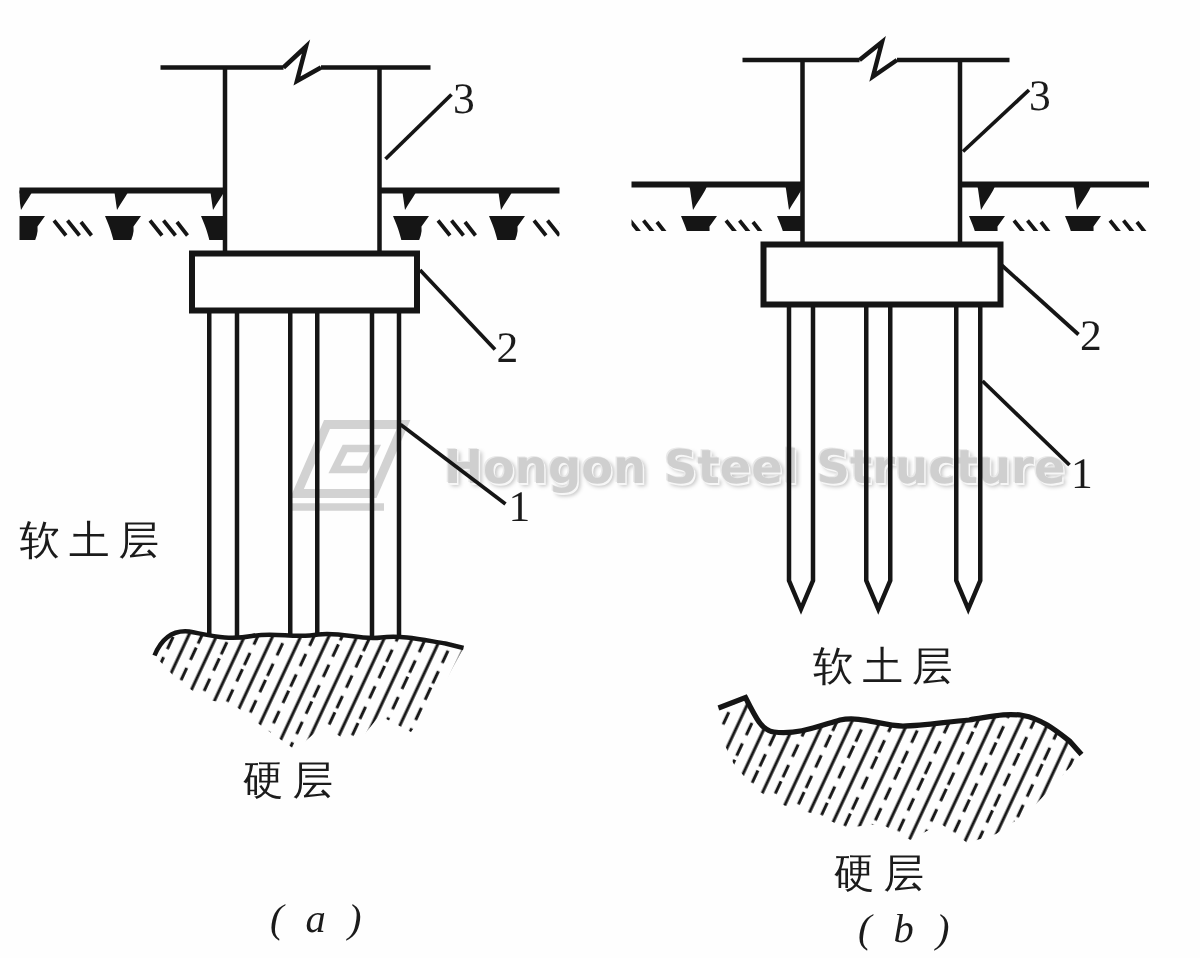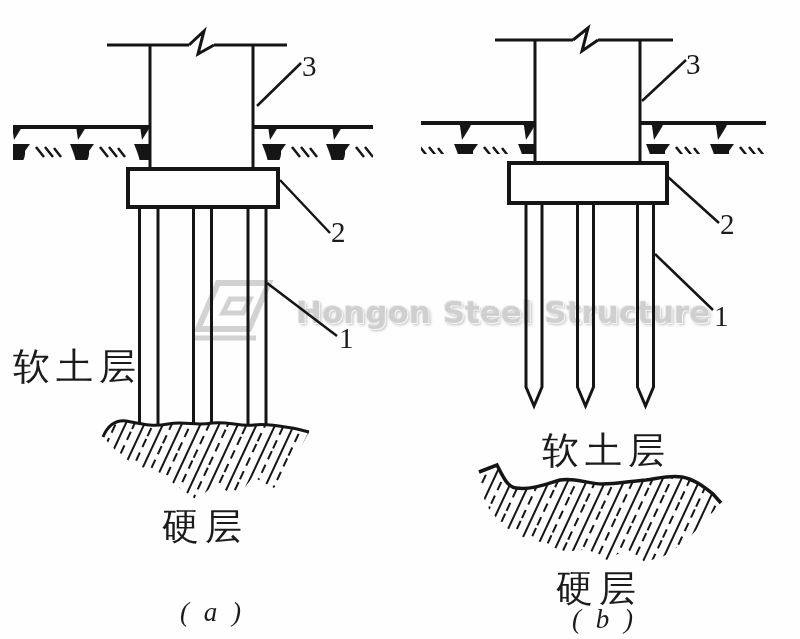--- a/index.html
+++ b/index.html
@@ -2,21 +2,21 @@
 <html><head>
 <meta charset="utf-8">
 <style>
   html,body{margin:0;padding:0;background:#ffffff;}
   #stage{
     position:relative;width:800px;height:639px;background:#fefefe;
     overflow:hidden;font-family:"DejaVu Sans",sans-serif;
   }
   #stage svg.linework{position:absolute;left:0;top:0;z-index:2;}
   .lbl{position:absolute;z-index:3;color:#1b1b1b;white-space:nowrap;}
-  .cjk{font-family:Liberation Mono, monospace;font-size:37px;letter-spacing:6px;}
+  .cjk{font-family:Liberation Mono, monospace;font-size:27px;letter-spacing:6px;}
   .num{font-family:"Liberation Serif",serif;font-size:29px;}
   .cap{font-family:"Liberation Serif",serif;font-style:italic;font-size:27px;letter-spacing:4px;}
   .watermark{
     position:absolute;left:190px;top:278px;z-index:1;
     display:flex;align-items:center;gap:22px;
   }
   .wm-text{
     font-family:"DejaVu Sans",sans-serif;font-weight:bold;font-size:31px;
     color:#cfcfcf;letter-spacing:0px;word-spacing:1px;
     text-shadow:-1px -1px 0 #e9e9e9, 1px 1px 0 #f7f7f7, 2px 2px 3px #bfbfbf;

